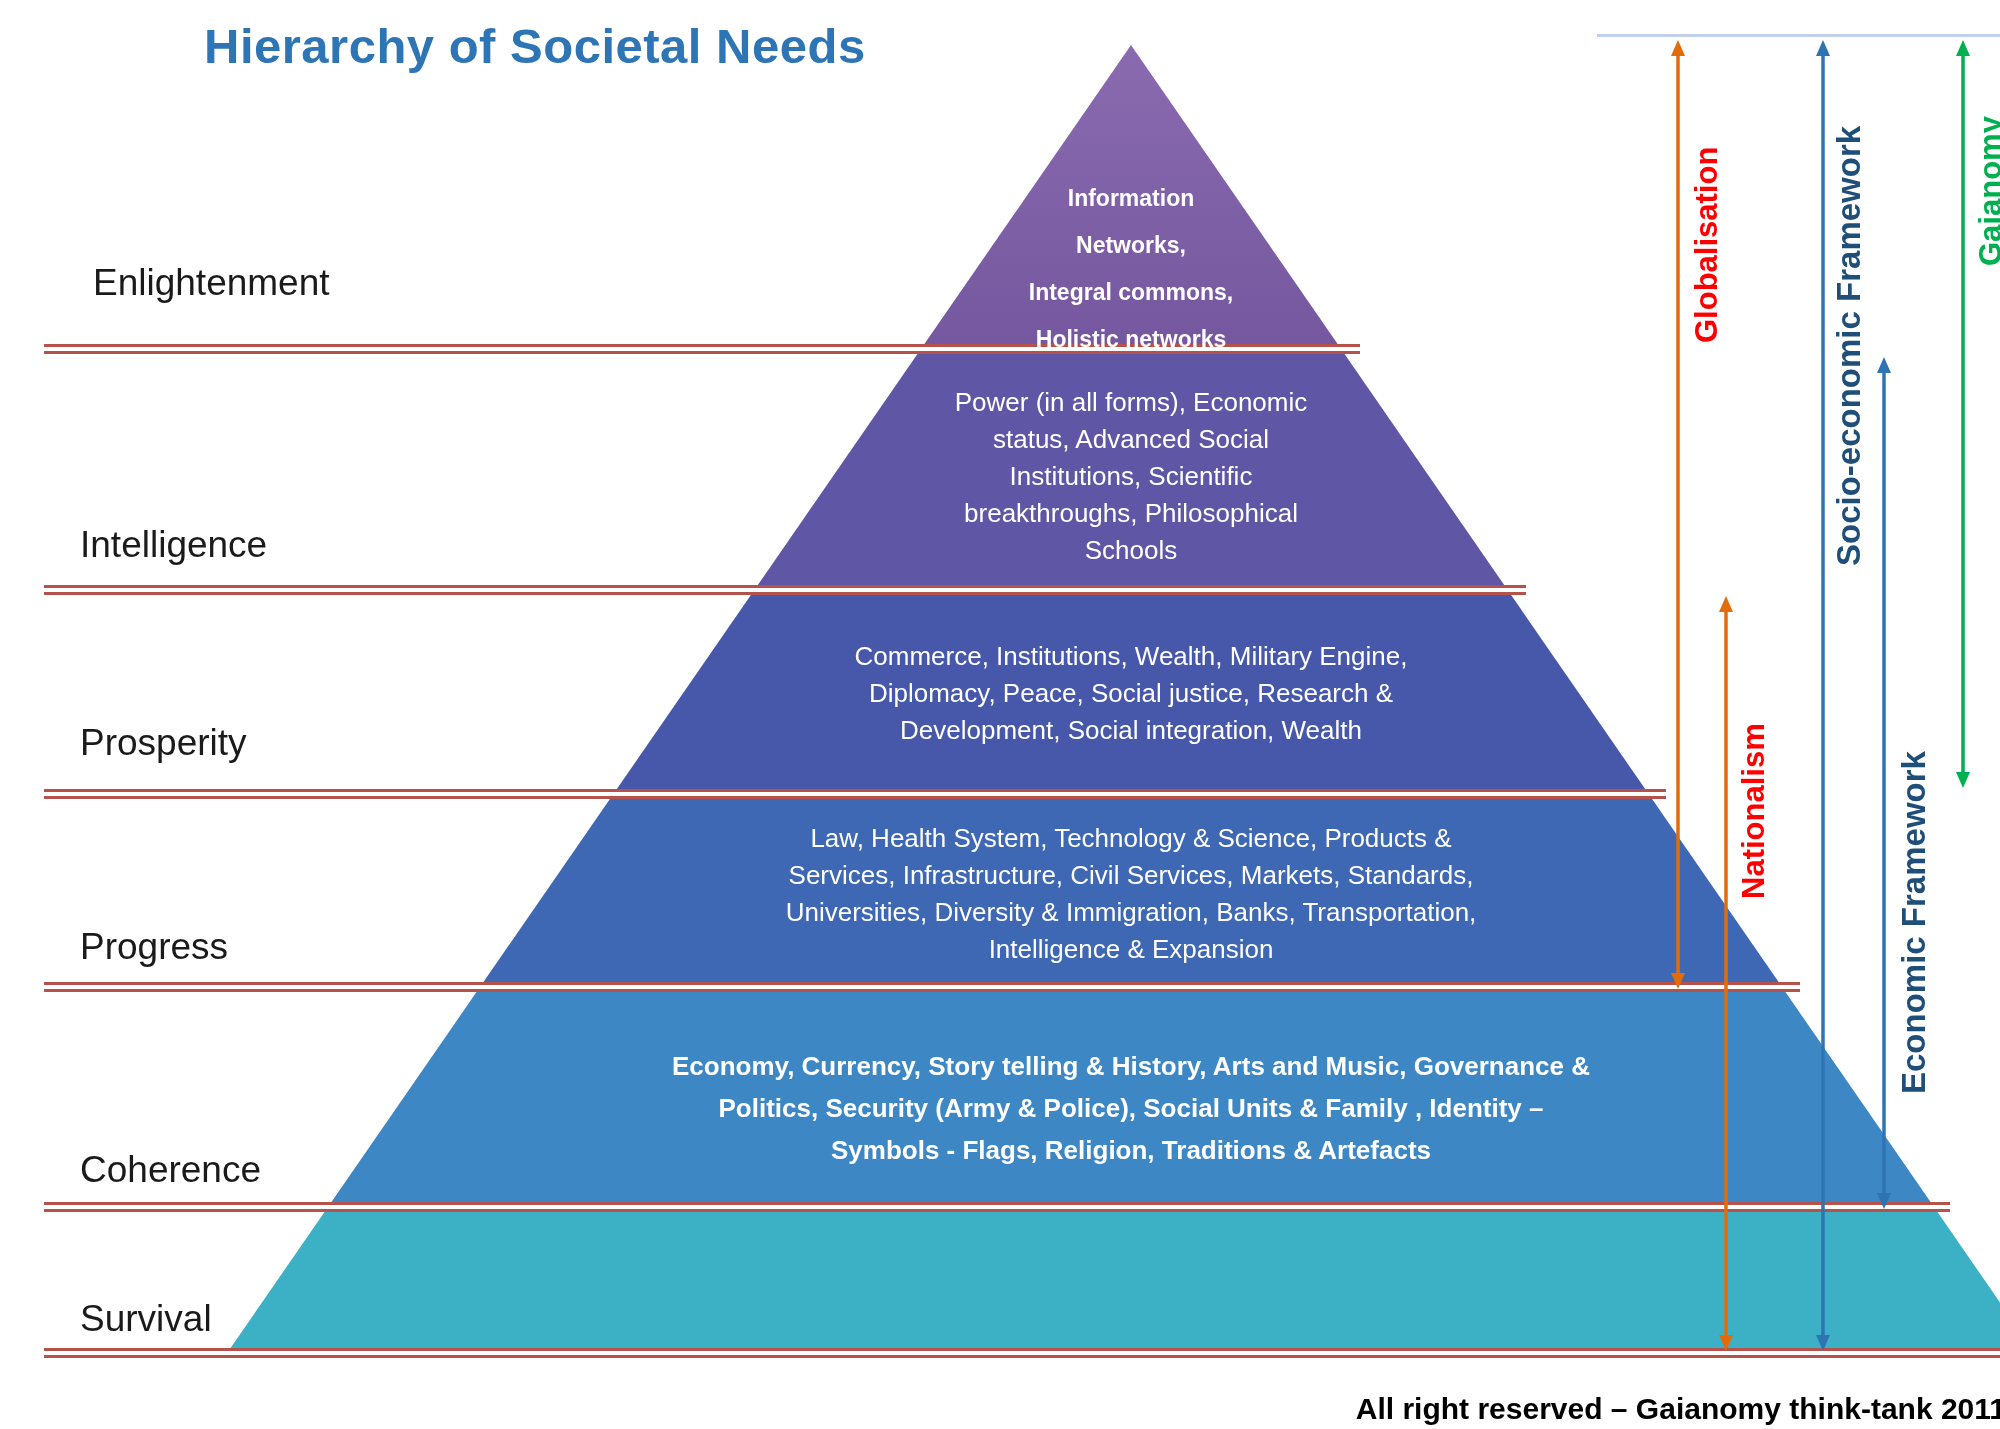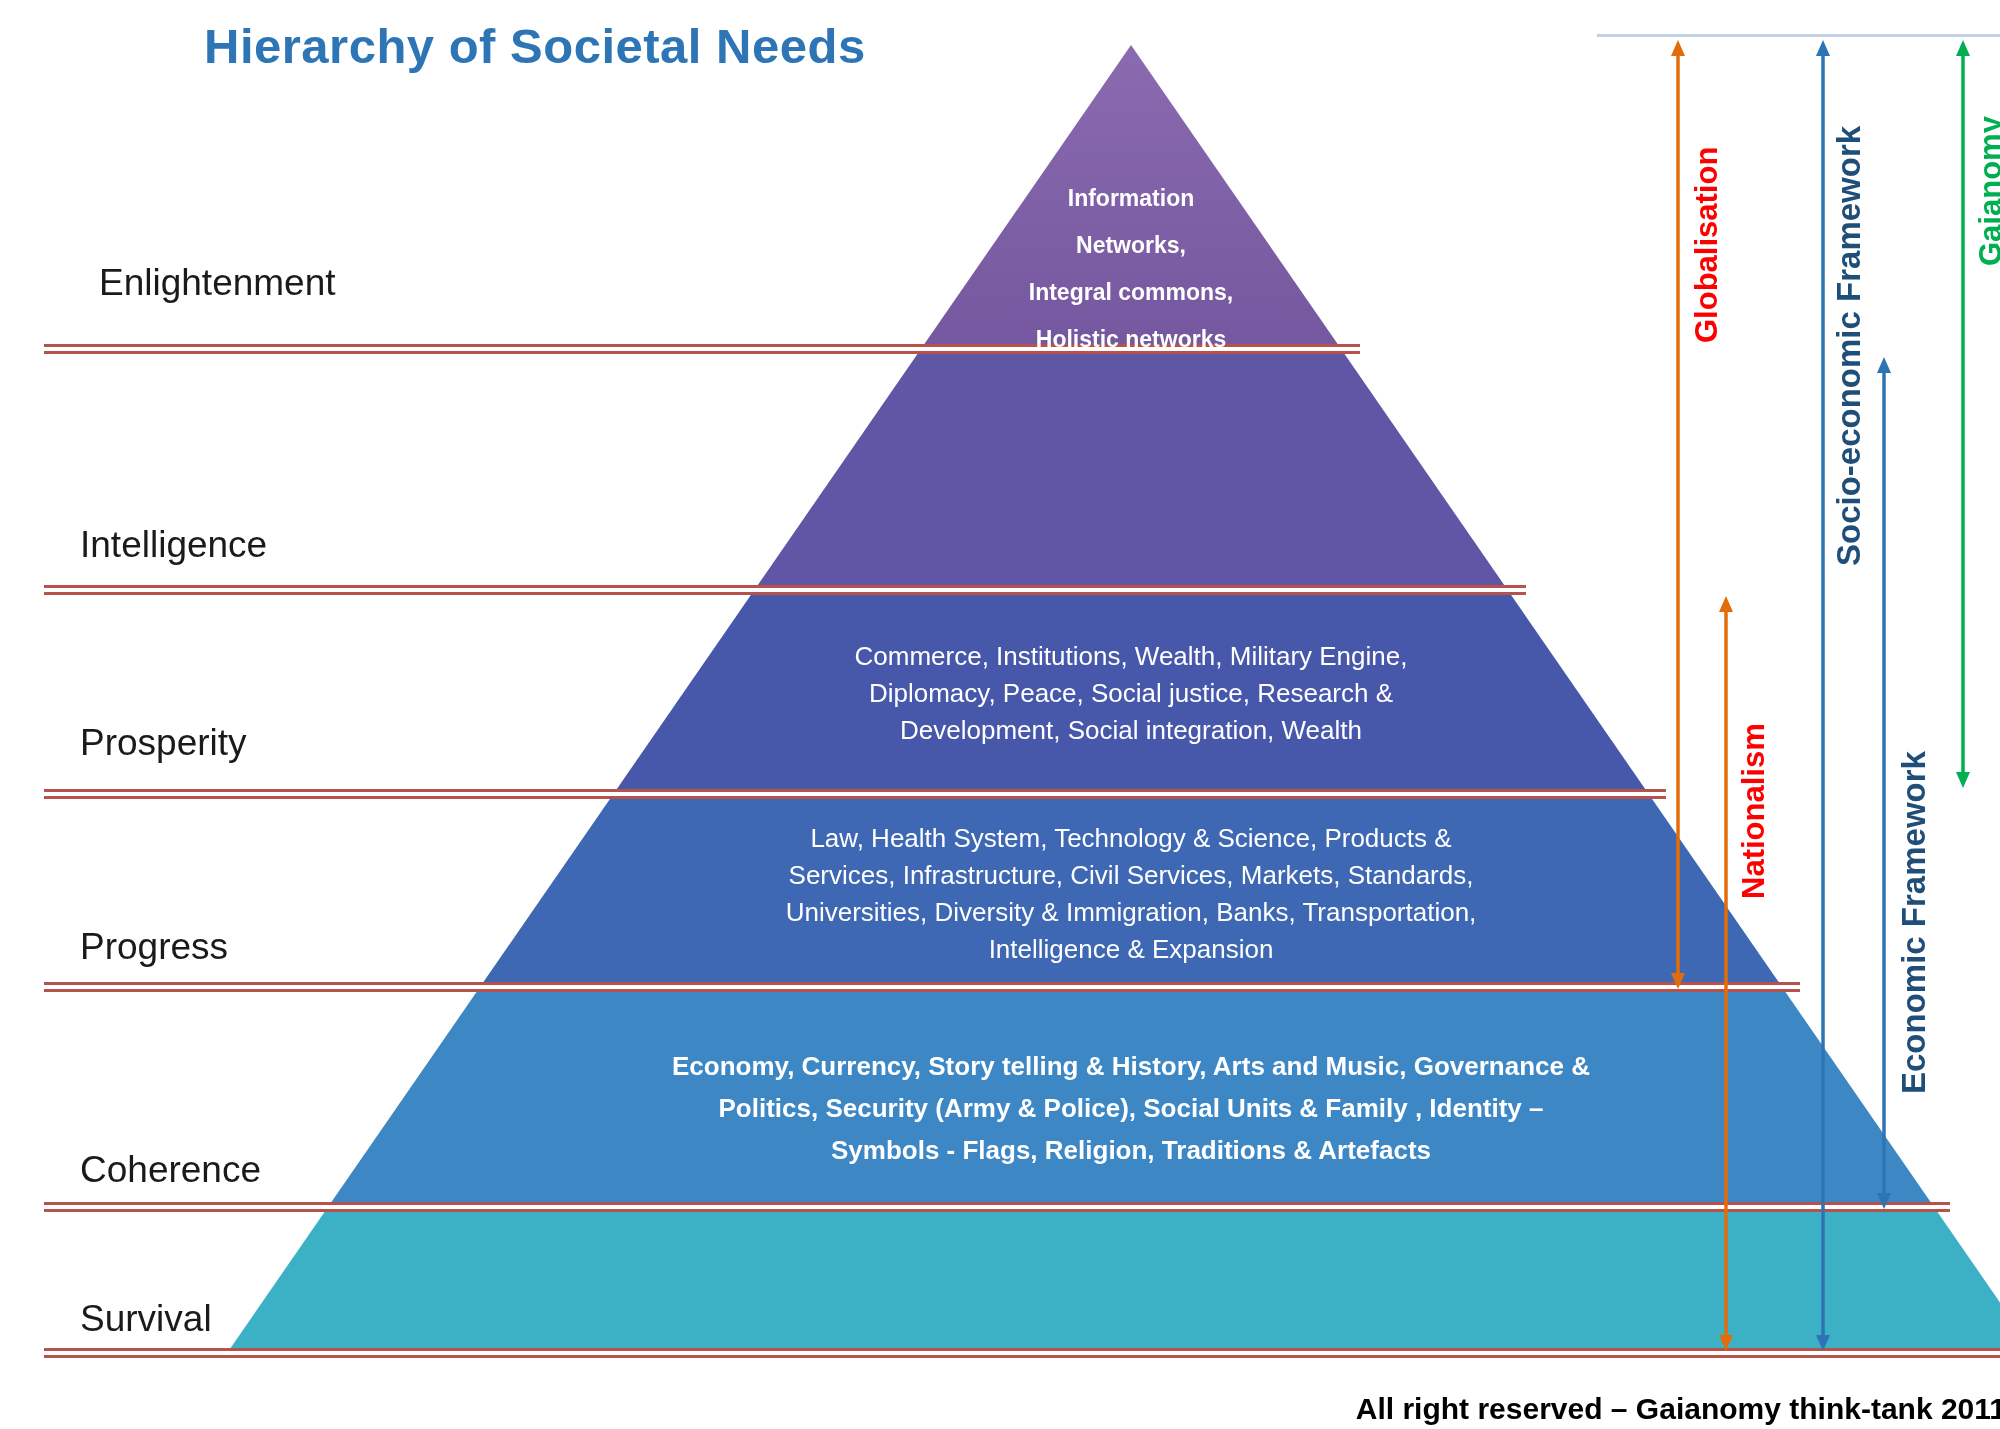--- a/index.html
+++ b/index.html
@@ -39,21 +39,21 @@
   .line2{top:585px;width:1482px;}
   .line3{top:789px;width:1622px;}
   .line4{top:982px;width:1756px;}
   .line5{top:1202px;width:1906px;}
   .line6{top:1348px;width:1996px;}
   
   .side-label{
     position:absolute;left:36px;color:#1a1a1a;
     font-size:37px;z-index:3;white-space:nowrap;
   }
-  .sl1{top:262px;left:55px;}
+  .sl1{top:262px;left:49px;}
   .sl2{top:524px;}
   .sl3{top:722px;}
   .sl4{top:926px;}
   .sl5{top:1149px;}
   .sl6{top:1298px;text-align:right;}
   
   .band-text{
     position:absolute;left:1087px;transform:translateX(-50%);
     color:#ffffff;text-align:center;white-space:pre-line;z-index:3;
   }
@@ -122,20 +122,25 @@
   <div class="side-label sl2">Intelligence</div>
   <div class="side-label sl3">Prosperity</div>
   <div class="side-label sl4">Progress</div>
   <div class="side-label sl5">Coherence</div>
   <div class="side-label sl6">Survival</div>
 
   <div class="band-text bt1">Information
 Networks,
 Integral commons,
 Holistic networks</div>
+  <div class="band-text bt2">Power (in all forms), Economic
+status, Advanced Social
+Institutions, Scientific
+breakthroughs, Philosophical
+Schools</div>
   <div class="band-text bt3">Commerce, Institutions, Wealth, Military Engine,
 Diplomacy, Peace, Social justice, Research &amp;
 Development, Social integration, Wealth</div>
   <div class="band-text bt4">Law, Health System, Technology &amp; Science, Products &amp;
 Services, Infrastructure, Civil Services, Markets, Standards,
 Universities, Diversity &amp; Immigration,  Banks, Transportation,
 Intelligence &amp; Expansion</div>
   <div class="band-text bt5">Economy, Currency, Story telling &amp; History, Arts and Music, Governance &amp;
 Politics, Security (Army &amp; Police), Social Units &amp; Family , Identity –
 Symbols  - Flags, Religion, Traditions  &amp; Artefacts</div>

